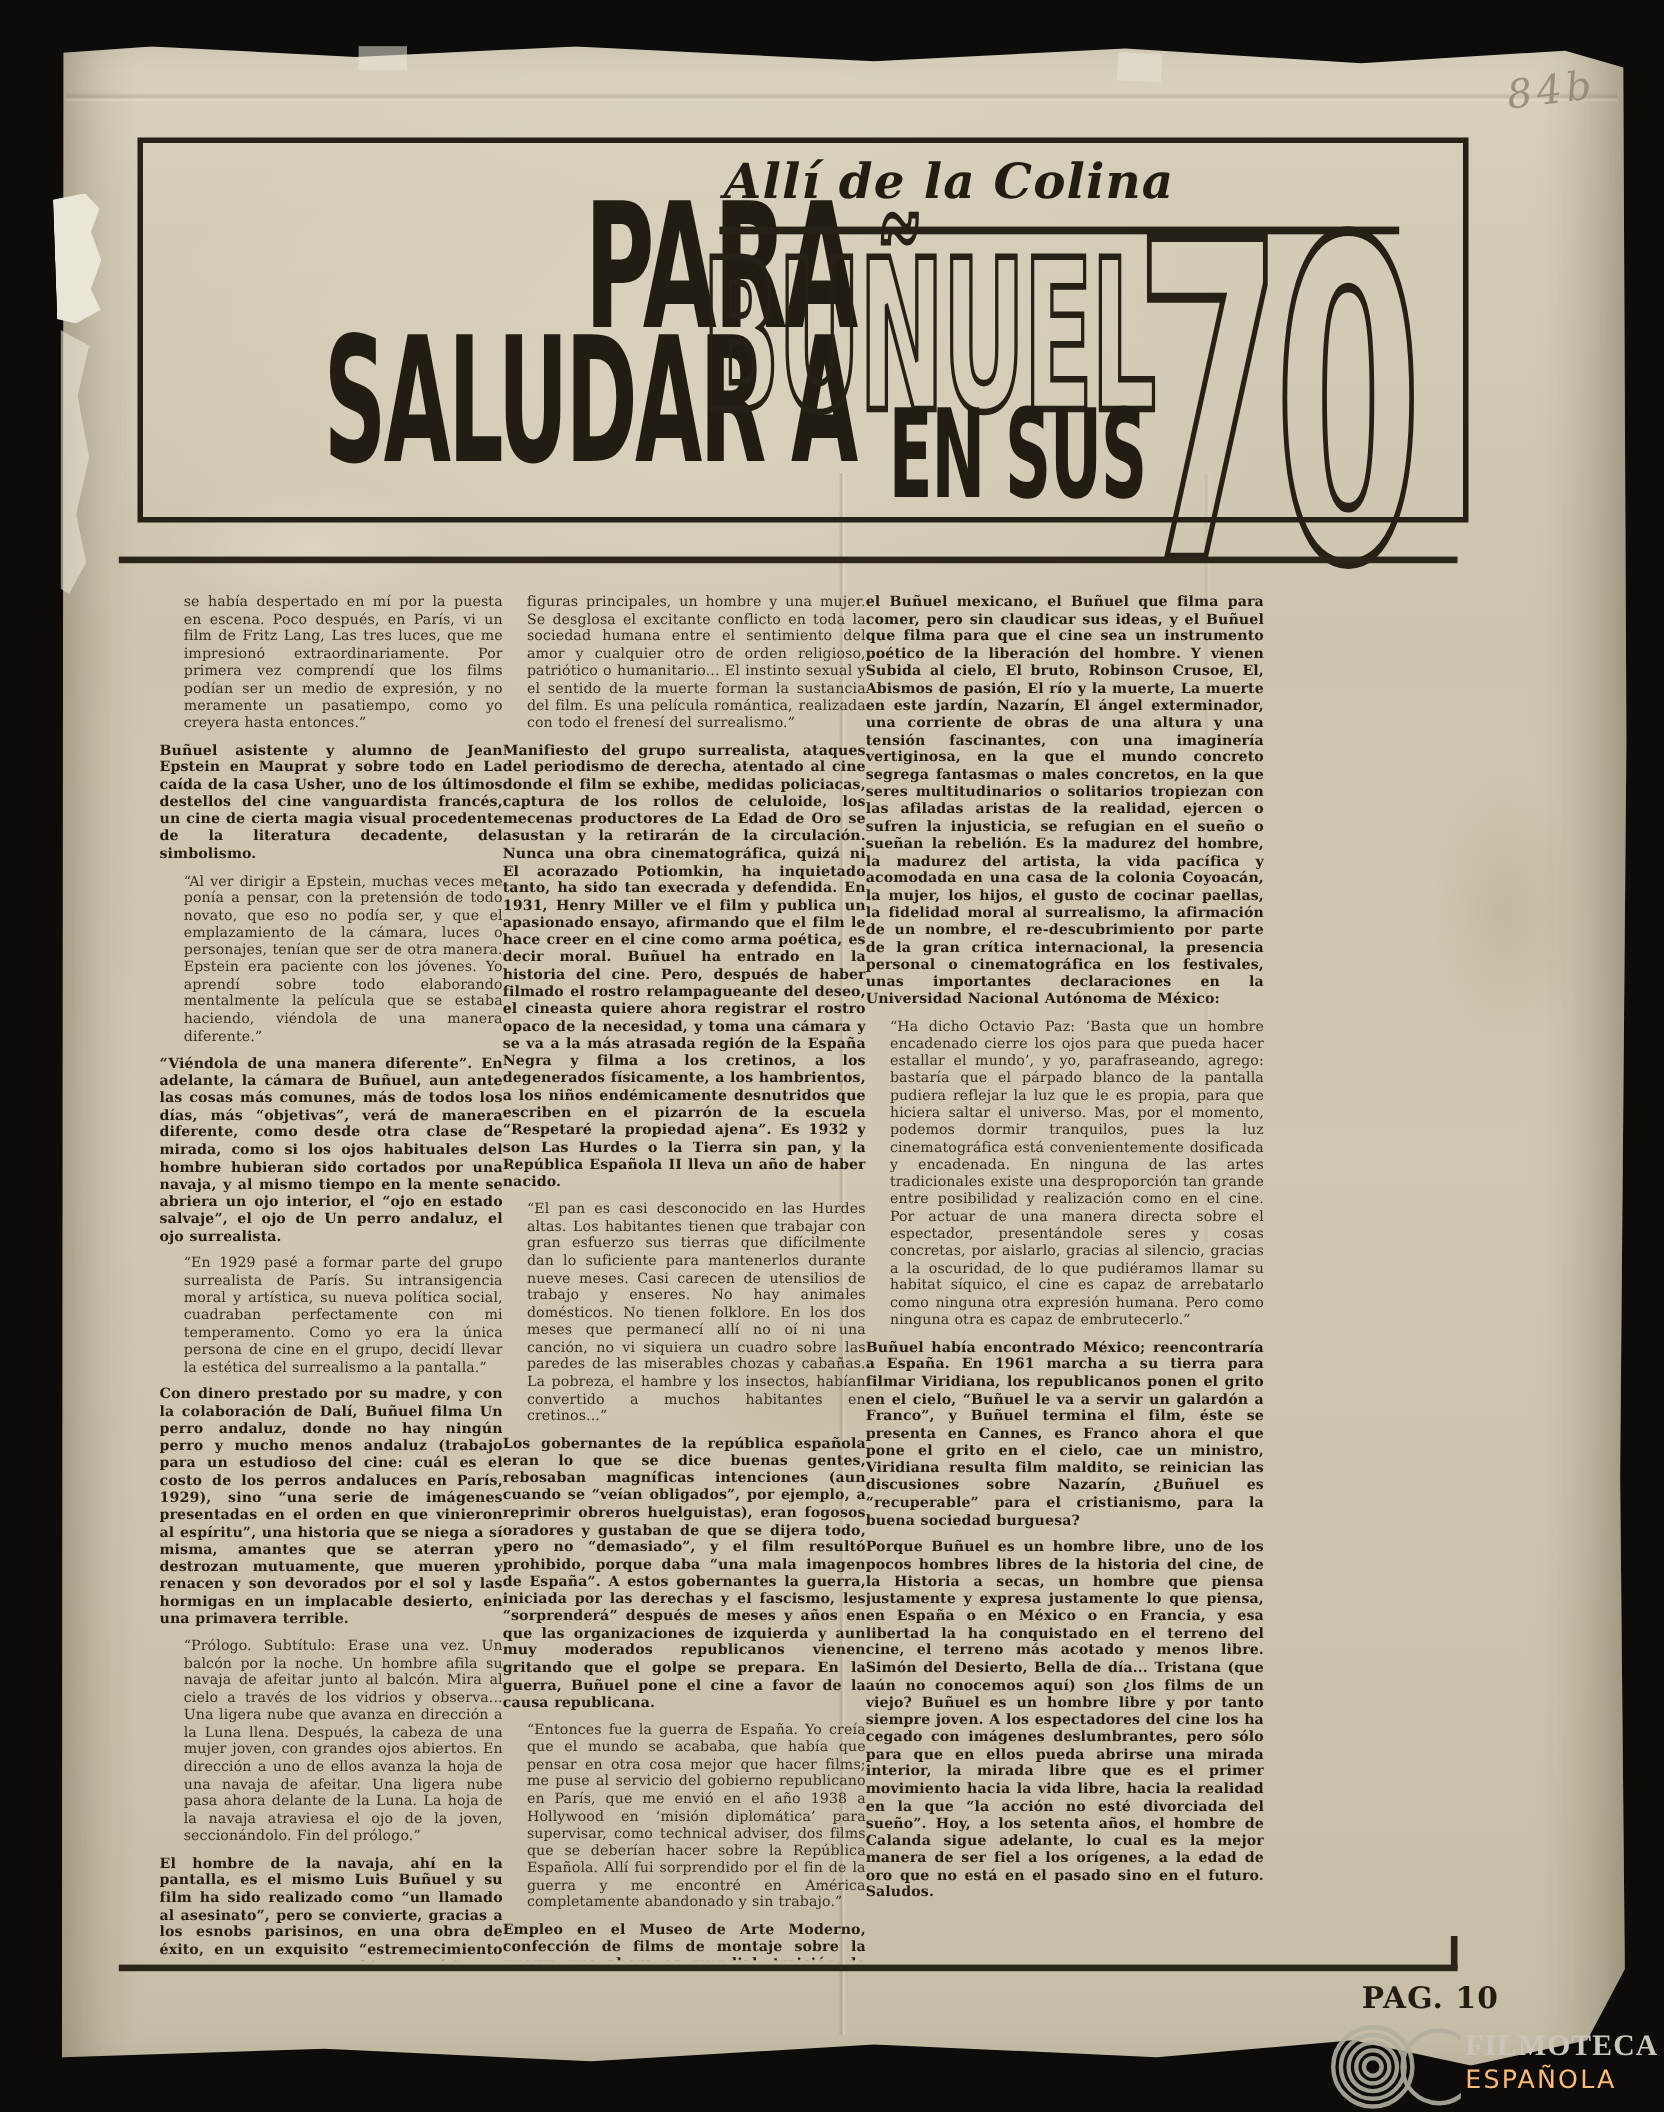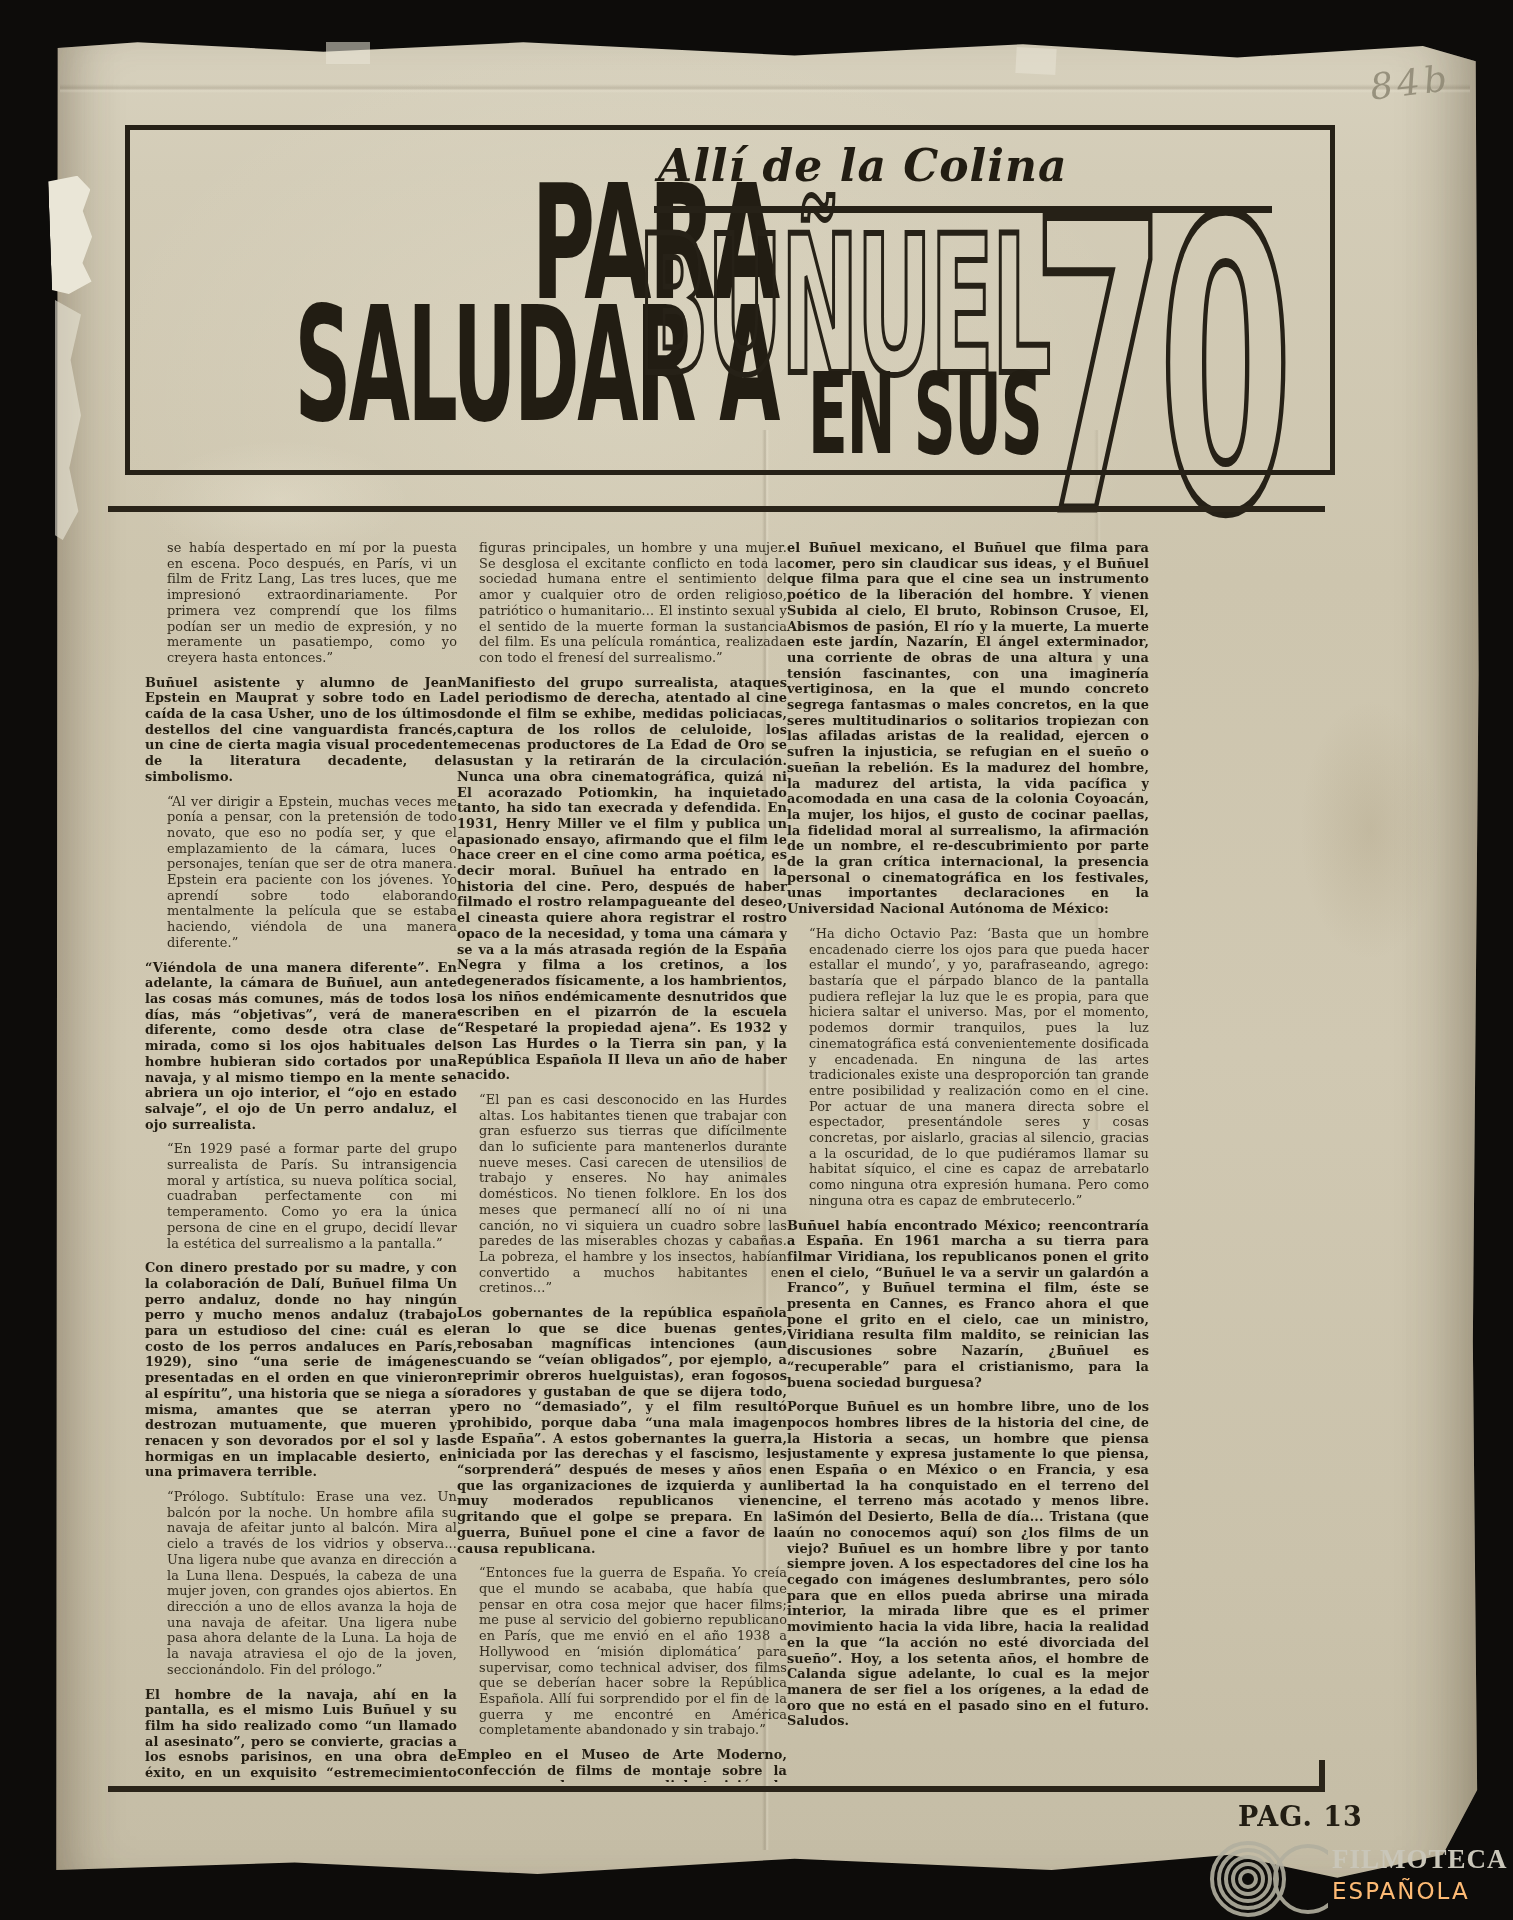--- a/index.html
+++ b/index.html
@@ -133,21 +133,21 @@
       <p class="para lead">Empleo en el Museo de Arte Moderno, confección de films de montaje sobre la guerra que ahora es mundial, traición de Dalí que denuncia a Buñuel como hombre de “ideas peligrosas” por haber hecho La Edad de Oro, y, poco después, viaje de Buñuel a México, el encuentro fecundo de Buñuel y México. Dos films de encargo, comerciales, a cambio de poder filmar Los olvidados, donde realidad y deseo unen sus rostros en el rostro de un niño (de unos niños) y el hambre y el amor estallan en los suburbios. Comienza</p>
     </div>
   <div class="col col-3">
       <p class="para lead">el Buñuel mexicano, el Buñuel que filma para comer, pero sin claudicar sus ideas, y el Buñuel que filma para que el cine sea un instrumento poético de la liberación del hombre. Y vienen Subida al cielo, El bruto, Robinson Crusoe, El, Abismos de pasión, El río y la muerte, La muerte en este jardín, Nazarín, El ángel exterminador, una corriente de obras de una altura y una tensión fascinantes, con una imaginería vertiginosa, en la que el mundo concreto segrega fantasmas o males concretos, en la que seres multitudinarios o solitarios tropiezan con las afiladas aristas de la realidad, ejercen o sufren la injusticia, se refugian en el sueño o sueñan la rebelión. Es la madurez del hombre, la madurez del artista, la vida pacífica y acomodada en una casa de la colonia Coyoacán, la mujer, los hijos, el gusto de cocinar paellas, la fidelidad moral al surrealismo, la afirmación de un nombre, el re-descubrimiento por parte de la gran crítica internacional, la presencia personal o cinematográfica en los festivales, unas importantes declaraciones en la Universidad Nacional Autónoma de México:</p>
       <p class="para quote">“Ha dicho Octavio Paz: ‘Basta que un hombre encadenado cierre los ojos para que pueda hacer estallar el mundo’, y yo, parafraseando, agrego: bastaría que el párpado blanco de la pantalla pudiera reflejar la luz que le es propia, para que hiciera saltar el universo. Mas, por el momento, podemos dormir tranquilos, pues la luz cinematográfica está convenientemente dosificada y encadenada. En ninguna de las artes tradicionales existe una desproporción tan grande entre posibilidad y realización como en el cine. Por actuar de una manera directa sobre el espectador, presentándole seres y cosas concretas, por aislarlo, gracias al silencio, gracias a la oscuridad, de lo que pudiéramos llamar su habitat síquico, el cine es capaz de arrebatarlo como ninguna otra expresión humana. Pero como ninguna otra es capaz de embrutecerlo.”</p>
       <p class="para lead">Buñuel había encontrado México; reencontraría a España. En 1961 marcha a su tierra para filmar Viridiana, los republicanos ponen el grito en el cielo, “Buñuel le va a servir un galardón a Franco”, y Buñuel termina el film, éste se presenta en Cannes, es Franco ahora el que pone el grito en el cielo, cae un ministro, Viridiana resulta film maldito, se reinician las discusiones sobre Nazarín, ¿Buñuel es “recuperable” para el cristianismo, para la buena sociedad burguesa?</p>
       <p class="para lead">Porque Buñuel es un hombre libre, uno de los pocos hombres libres de la historia del cine, de la Historia a secas, un hombre que piensa justamente y expresa justamente lo que piensa, en España o en México o en Francia, y esa libertad la ha conquistado en el terreno del cine, el terreno más acotado y menos libre. Simón del Desierto, Bella de día... Tristana (que aún no conocemos aquí) son ¿los films de un viejo? Buñuel es un hombre libre y por tanto siempre joven. A los espectadores del cine los ha cegado con imágenes deslumbrantes, pero sólo para que en ellos pueda abrirse una mirada interior, la mirada libre que es el primer movimiento hacia la vida libre, hacia la realidad en la que “la acción no esté divorciada del sueño”. Hoy, a los setenta años, el hombre de Calanda sigue adelante, lo cual es la mejor manera de ser fiel a los orígenes, a la edad de oro que no está en el pasado sino en el futuro. Saludos.</p>
     </div>
 </div>
 
-<div class="page-number">PAG. 13</div>
+<div class="page-number">PAG. 10</div>
 
 <div class="watermark">
   <svg width="130" height="82" viewBox="0 0 130 82">
     <g fill="none" stroke="#b2af9f" stroke-width="4" opacity="0.9">
       <circle cx="50" cy="41" r="8"></circle>
       <circle cx="50" cy="41" r="15"></circle>
       <circle cx="50" cy="41" r="22"></circle>
       <circle cx="50" cy="41" r="29"></circle>
       <circle cx="50" cy="41" r="36"></circle>
       <circle cx="110" cy="41" r="33"></circle>

